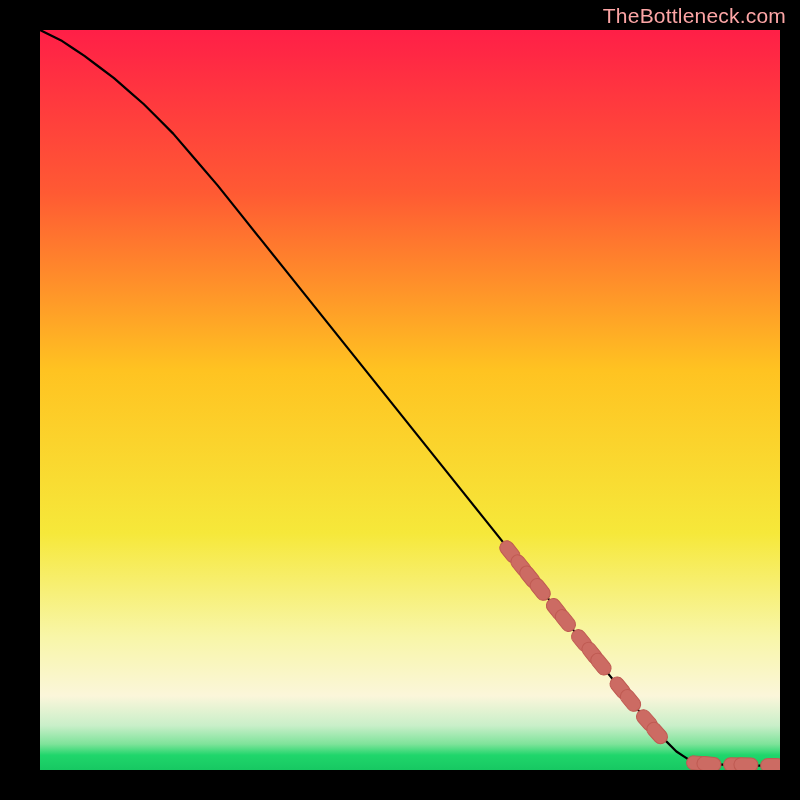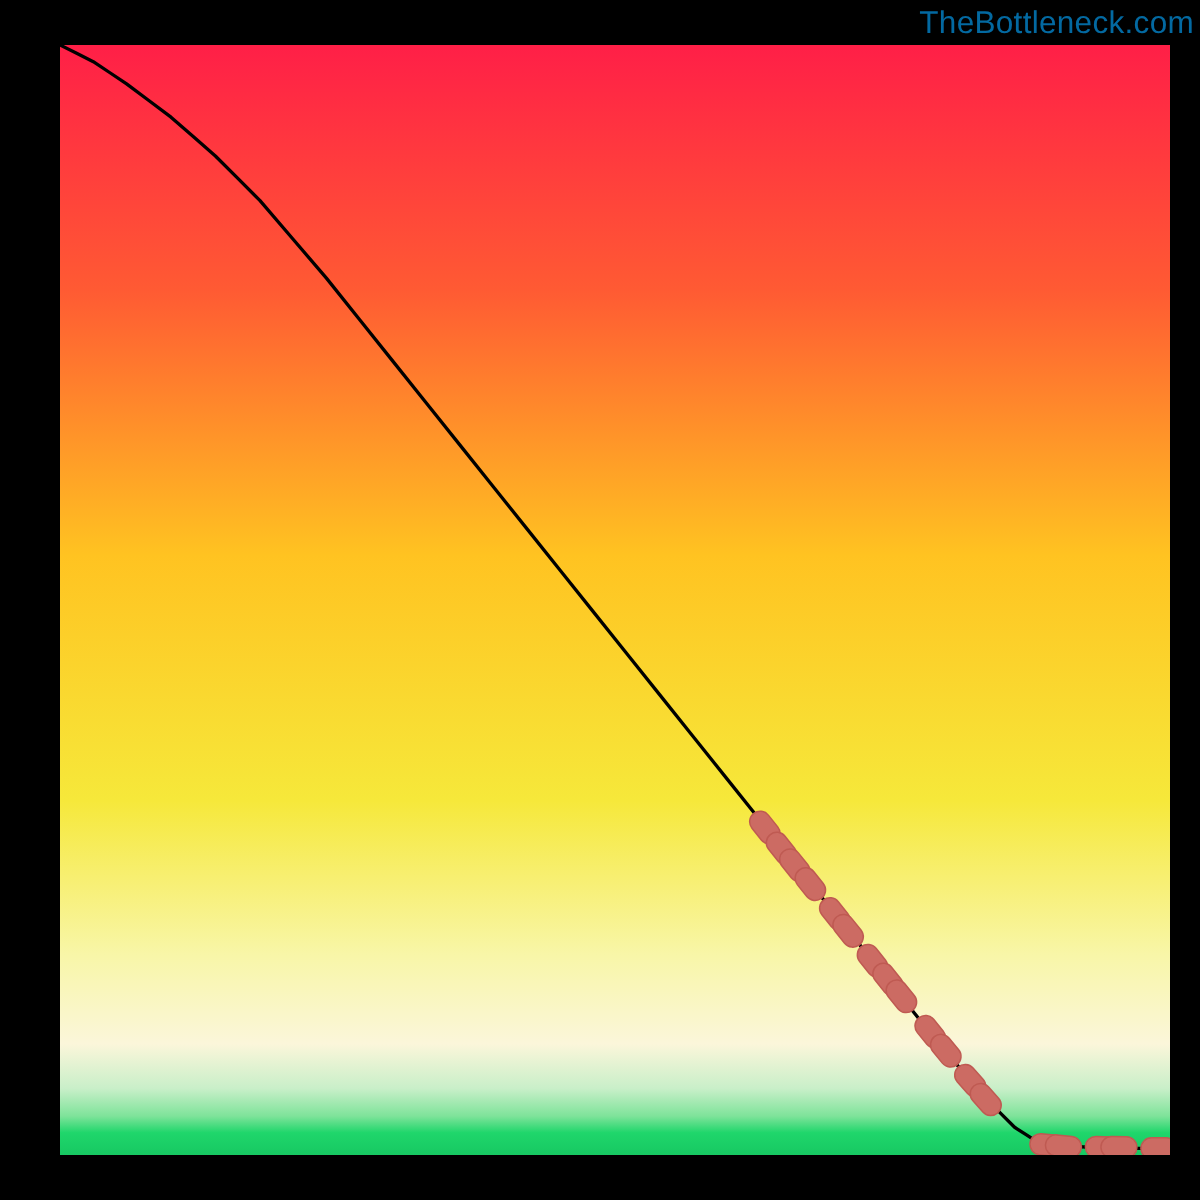--- a/index.html
+++ b/index.html
@@ -1,24 +1,24 @@
 <!DOCTYPE html>
 <html><head>
 <meta charset="utf-8">
 <style>
   * { margin: 0; padding: 0; box-sizing: border-box; }
   html, body { width: 800px; height: 800px; background: #000; overflow: hidden; }
   .stage { position: relative; width: 800px; height: 800px; background: #000; }
   .watermark {
     position: absolute;
     top: 4px;
-    right: 4px;
+    right: 14px;
     font-family: Arial, Helvetica, sans-serif;
     font-size: 21px;
-    color: #0369a1;
+    color: #fca5a5;
     letter-spacing: 0.2px;
     font-weight: 500;
   }
   .plot {
     position: absolute;
     left: 40px;
     top: 30px;
     width: 740px;
     height: 740px;
     overflow: hidden;

